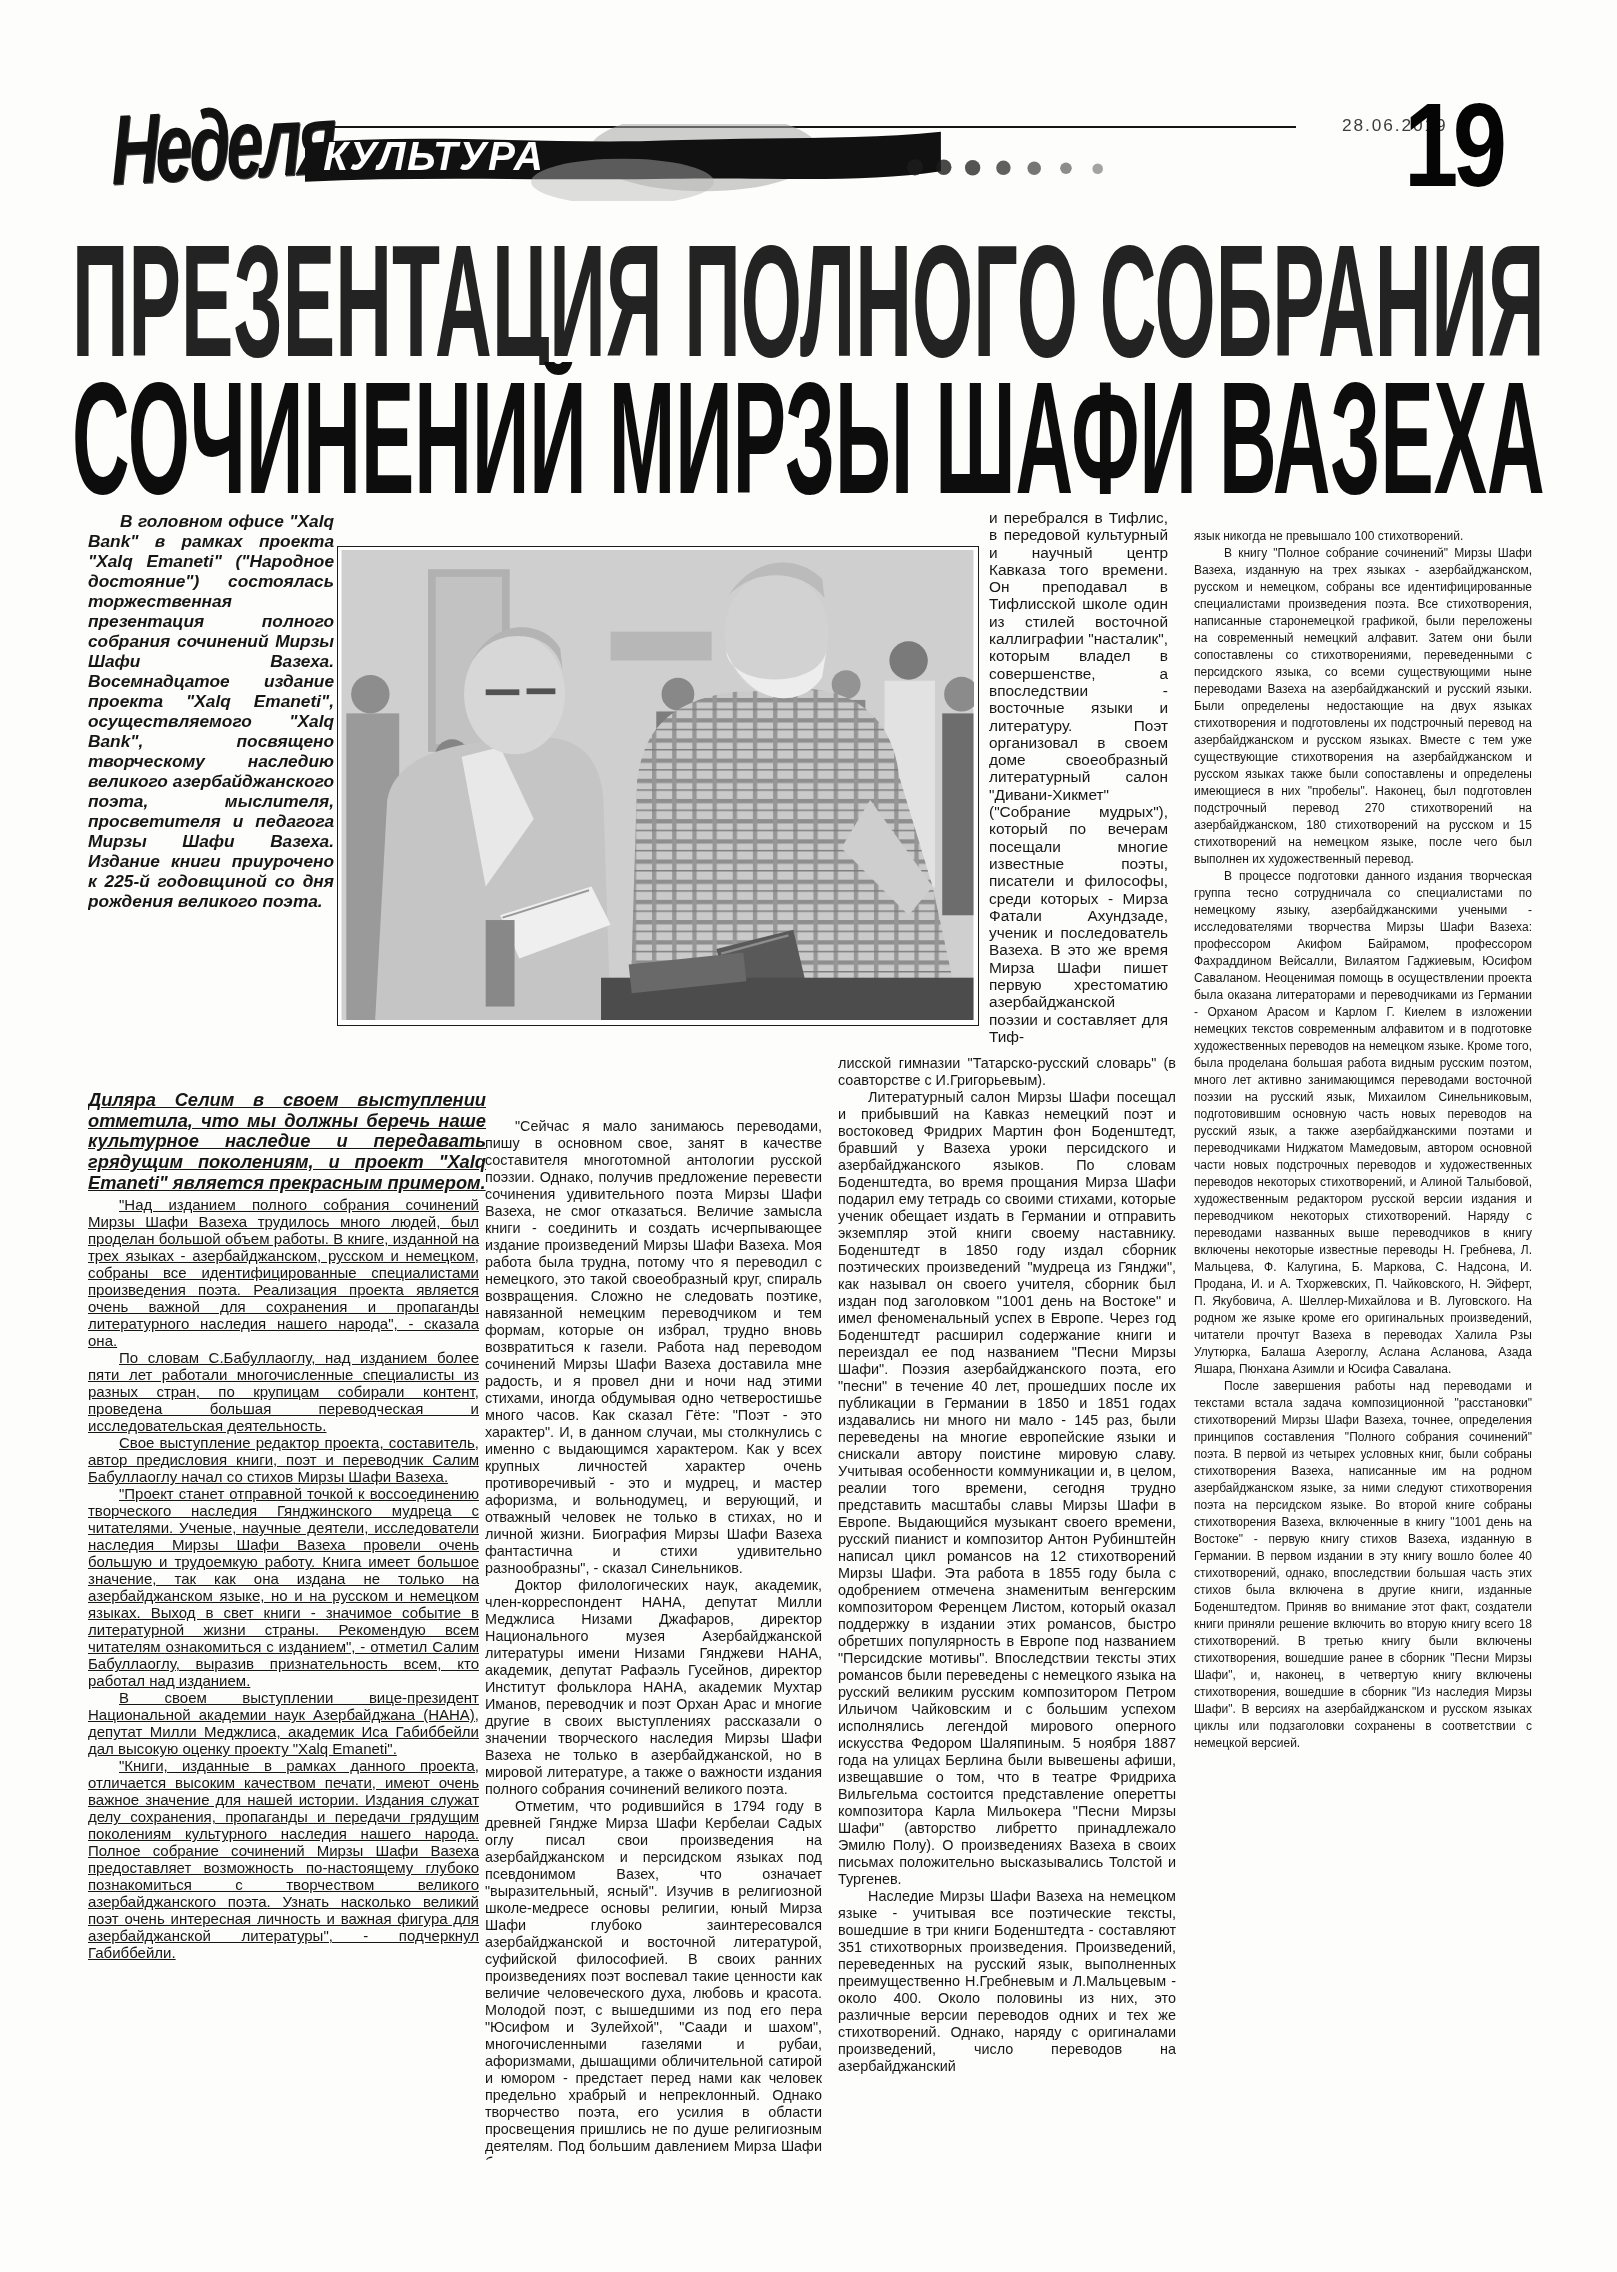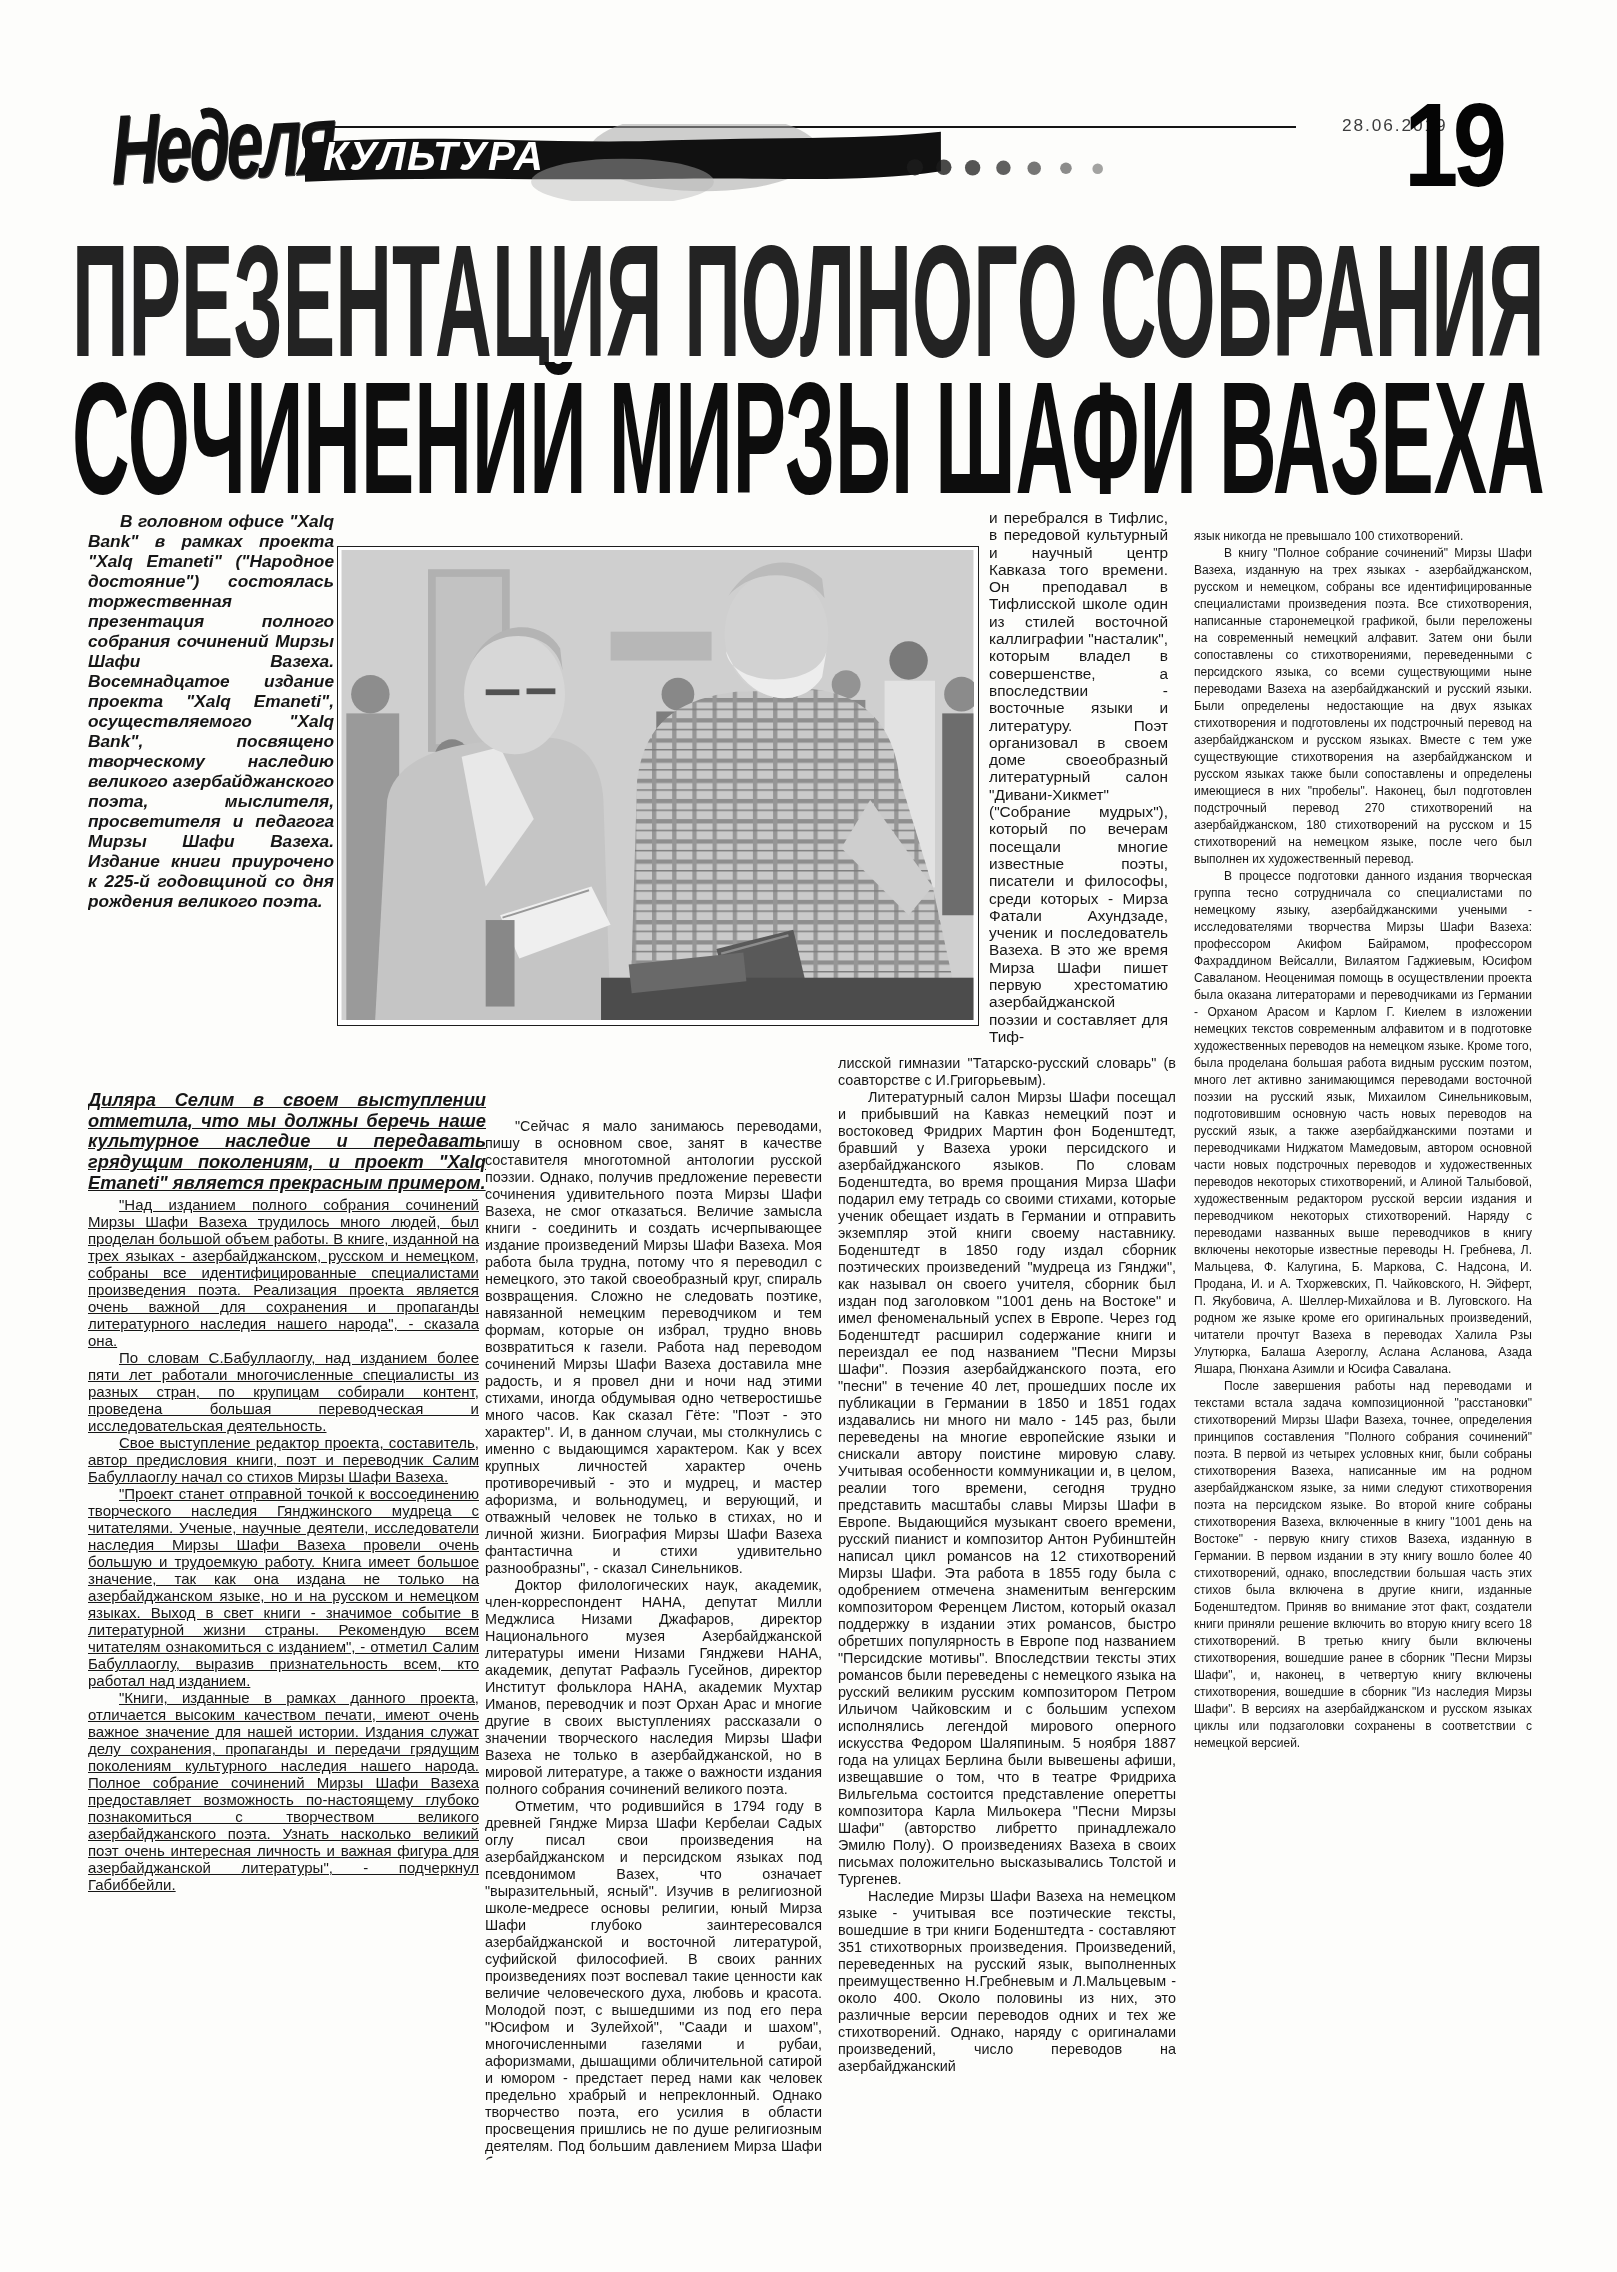--- a/index.html
+++ b/index.html
@@ -136,20 +136,21 @@
     <p>В головном офисе "Xalq Bank" в рамках проекта "Xalq Emaneti" ("Народное достояние") состоялась торжественная презентация полного собрания сочинений Мирзы Шафи Вазеха. Восемнадцатое издание проекта "Xalq Emaneti", осуществляемого "Xalq Bank", посвящено творческому наследию великого азербайджанского поэта, мыслителя, просветителя и педагога Мирзы Шафи Вазеха. Издание книги приурочено к 225-й годовщиной со дня рождения великого поэта.</p>
   </div>
 
   <div id="col1-lower" class="col">
     <p id="lead-wide" class="cont">Диляра Селим в своем выступлении отметила, что мы должны беречь наше культурное наследие и передавать грядущим поколениям, и проект "Xalq Emaneti" является прекрасным примером.</p>
     <div id="col1-body">
       <p>"Над изданием полного собрания сочинений Мирзы Шафи Вазеха трудилось много людей, был проделан большой объем работы. В книге, изданной на трех языках - азербайджанском, русском и немецком, собраны все идентифицированные специалистами произведения поэта. Реализация проекта является очень важной для сохранения и пропаганды литературного наследия нашего народа", - сказала она.</p>
       <p>По словам С.Бабуллаоглу, над изданием более пяти лет работали многочисленные специалисты из разных стран, по крупицам собирали контент, проведена большая переводческая и исследовательская деятельность.</p>
       <p>Свое выступление редактор проекта, составитель, автор предисловия книги, поэт и переводчик Салим Бабуллаоглу начал со стихов Мирзы Шафи Вазеха.</p>
       <p>"Проект станет отправной точкой к воссоединению творческого наследия Гянджинского мудреца с читателями. Ученые, научные деятели, исследователи наследия Мирзы Шафи Вазеха провели очень большую и трудоемкую работу. Книга имеет большое значение, так как она издана не только на азербайджанском языке, но и на русском и немецком языках. Выход в свет книги - значимое событие в литературной жизни страны. Рекомендую всем читателям ознакомиться с изданием", - отметил Салим Бабуллаоглу, выразив признательность всем, кто работал над изданием.</p>
+      <p>В своем выступлении вице-президент Национальной академии наук Азербайджана (НАНА), депутат Милли Меджлиса, академик Иса Габиббейли дал высокую оценку проекту "Xalq Emaneti".</p>
       <p>"Книги, изданные в рамках данного проекта, отличается высоким качеством печати, имеют очень важное значение для нашей истории. Издания служат делу сохранения, пропаганды и передачи грядущим поколениям культурного наследия нашего народа. Полное собрание сочинений Мирзы Шафи Вазеха предоставляет возможность по-настоящему глубоко познакомиться с творчеством великого азербайджанского поэта. Узнать насколько великий поэт очень интересная личность и важная фигура для азербайджанской литературы", - подчеркнул Габиббейли.</p>
     </div>
   </div>
 
   <div id="col2" class="col">
     <p>"Сейчас я мало занимаюсь переводами, пишу в основном свое, занят в качестве составителя многотомной антологии русской поэзии. Однако, получив предложение перевести сочинения удивительного поэта Мирзы Шафи Вазеха, не смог отказаться. Величие замысла книги - соединить и создать исчерпывающее издание произведений Мирзы Шафи Вазеха. Моя работа была трудна, потому что я переводил с немецкого, это такой своеобразный круг, спираль возвращения. Сложно не следовать поэтике, навязанной немецким переводчиком и тем формам, которые он избрал, трудно вновь возвратиться к газели. Работа над переводом сочинений Мирзы Шафи Вазеха доставила мне радость, и я провел дни и ночи над этими стихами, иногда обдумывая одно четверостишье много часов. Как сказал Гёте: "Поэт - это характер". И, в данном случаи, мы столкнулись с именно с выдающимся характером. Как у всех крупных личностей характер очень противоречивый - это и мудрец, и мастер афоризма, и вольнодумец, и верующий, и отважный человек не только в стихах, но и личной жизни. Биография Мирзы Шафи Вазеха фантастична и стихи удивительно разнообразны", - сказал Синельников.</p>
     <p>Доктор филологических наук, академик, член-корреспондент НАНА, депутат Милли Меджлиса Низами Джафаров, директор Национального музея Азербайджанской литературы имени Низами Гянджеви НАНА, академик, депутат Рафаэль Гусейнов, директор Институт фольклора НАНА, академик Мухтар Иманов, переводчик и поэт Орхан Арас и многие другие в своих выступлениях рассказали о значении творческого наследия Мирзы Шафи Вазеха не только в азербайджанской, но в мировой литературе, а также о важности издания полного собрания сочинений великого поэта.</p>
     <p>Отметим, что родившийся в 1794 году в древней Гяндже Мирза Шафи Кербелаи Садых оглу писал свои произведения на азербайджанском и персидском языках под псевдонимом Вазех, что означает "выразительный, ясный". Изучив в религиозной школе-медресе основы религии, юный Мирза Шафи глубоко заинтересовался азербайджанской и восточной литературой, суфийской философией. В своих ранних произведениях поэт воспевал такие ценности как величие человеческого духа, любовь и красота. Молодой поэт, с вышедшими из под его пера "Юсифом и Зулейхой", "Саади и шахом", многочисленными газелями и рубаи, афоризмами, дышащими обличительной сатирой и юмором - предстает перед нами как человек предельно храбрый и непреклонный. Однако творчество поэта, его усилия в области просвещения пришлись не по душе религиозным деятелям. Под большим давлением Мирза Шафи был вынужден покинуть родные края</p>
   </div>
 

